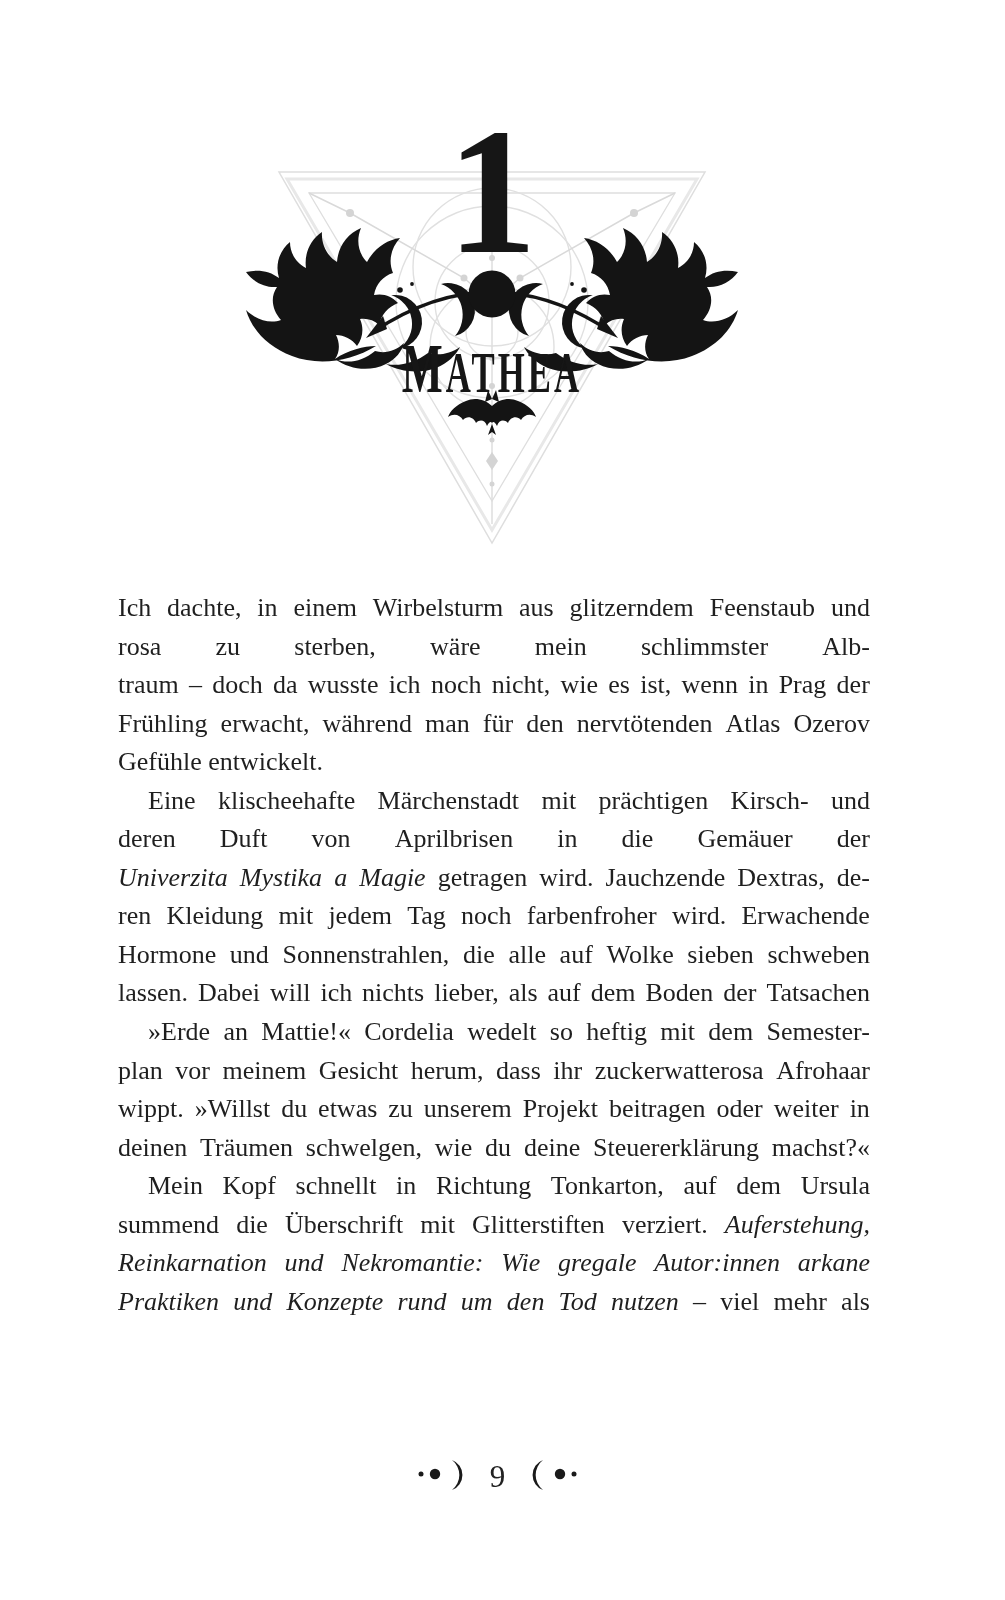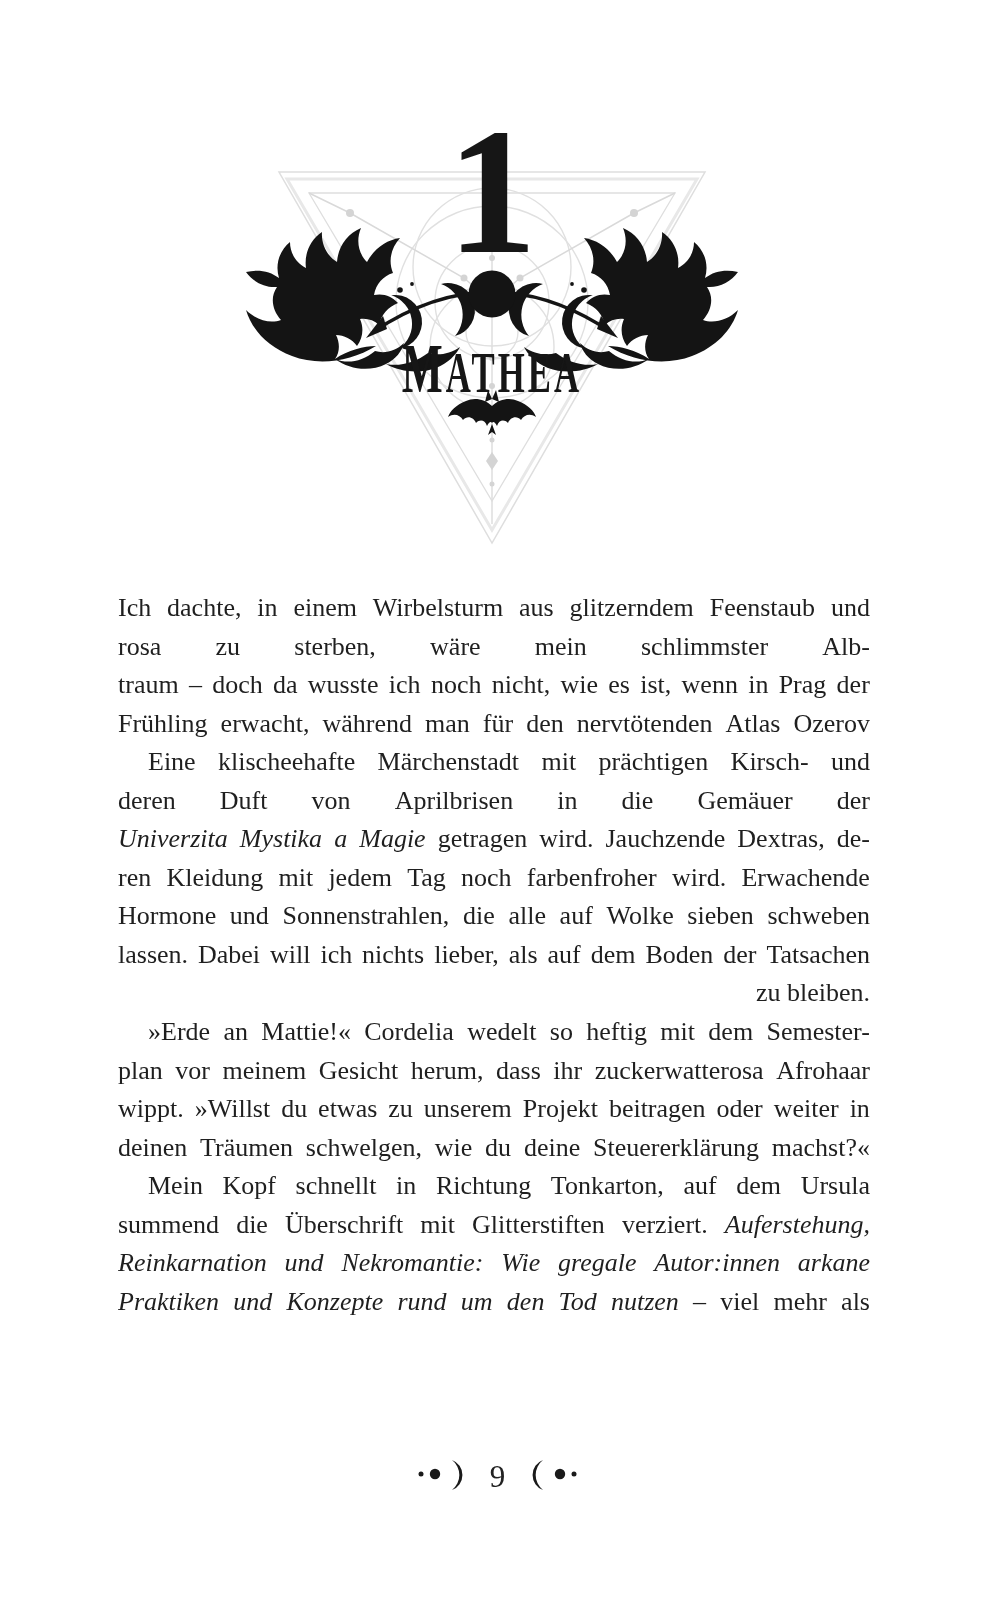--- a/index.html
+++ b/index.html
@@ -15,21 +15,21 @@
     font-size:180px;line-height:180px;font-weight:bold;color:#161616;
   }
   .chapter-title{
     position:absolute;left:0;right:0;top:224px;text-align:center;
     font-size:56px;line-height:70px;font-weight:bold;color:#161616;
     letter-spacing:5px;transform:scaleX(0.62);transform-origin:50% 50%;
     white-space:nowrap;
   }
   .chapter-title::first-letter{font-size:70px;}
   
-  #body-text{position:absolute;left:118px;top:589px;width:752px;font-size:26px;text-align:right;}
+  #body-text{position:absolute;left:118px;top:589px;width:752px;font-size:26px;}
   .line{height:38.55px;line-height:38.55px;overflow:hidden;}
   .line.just{display:flex;justify-content:space-between;align-items:baseline;}
   .line.ind{padding-left:30px;}
   .it{font-style:italic;}
   
   #footer{
     position:absolute;left:0;right:10px;top:1455px;height:40px;
     display:flex;align-items:center;justify-content:center;gap:16px;
   }
   .page-number{font-size:31px;color:#222;position:relative;top:2px;}
@@ -158,20 +158,21 @@
           <span>Frühling</span>
           <span>erwacht,</span>
           <span>während</span>
           <span>man</span>
           <span>für</span>
           <span>den</span>
           <span>nervtötenden</span>
           <span>Atlas</span>
           <span>Ozerov</span>
         </div>
+        <div class="line plain"><span>Gefühle entwickelt.</span></div>
       </div>
       <div>
         <div class="line just ind">
           <span>Eine</span>
           <span>klischeehafte</span>
           <span>Märchenstadt</span>
           <span>mit</span>
           <span>prächtigen</span>
           <span>Kirsch-</span>
           <span>und</span>
@@ -226,21 +227,20 @@
           <span>ich</span>
           <span>nichts</span>
           <span>lieber,</span>
           <span>als</span>
           <span>auf</span>
           <span>dem</span>
           <span>Boden</span>
           <span>der</span>
           <span>Tatsachen</span>
         </div>
-        <div class="line plain"><span>zu bleiben.</span></div>
       </div>
       <div>
         <div class="line just ind">
           <span>»Erde</span>
           <span>an</span>
           <span>Mattie!«</span>
           <span>Cordelia</span>
           <span>wedelt</span>
           <span>so</span>
           <span>heftig</span>

